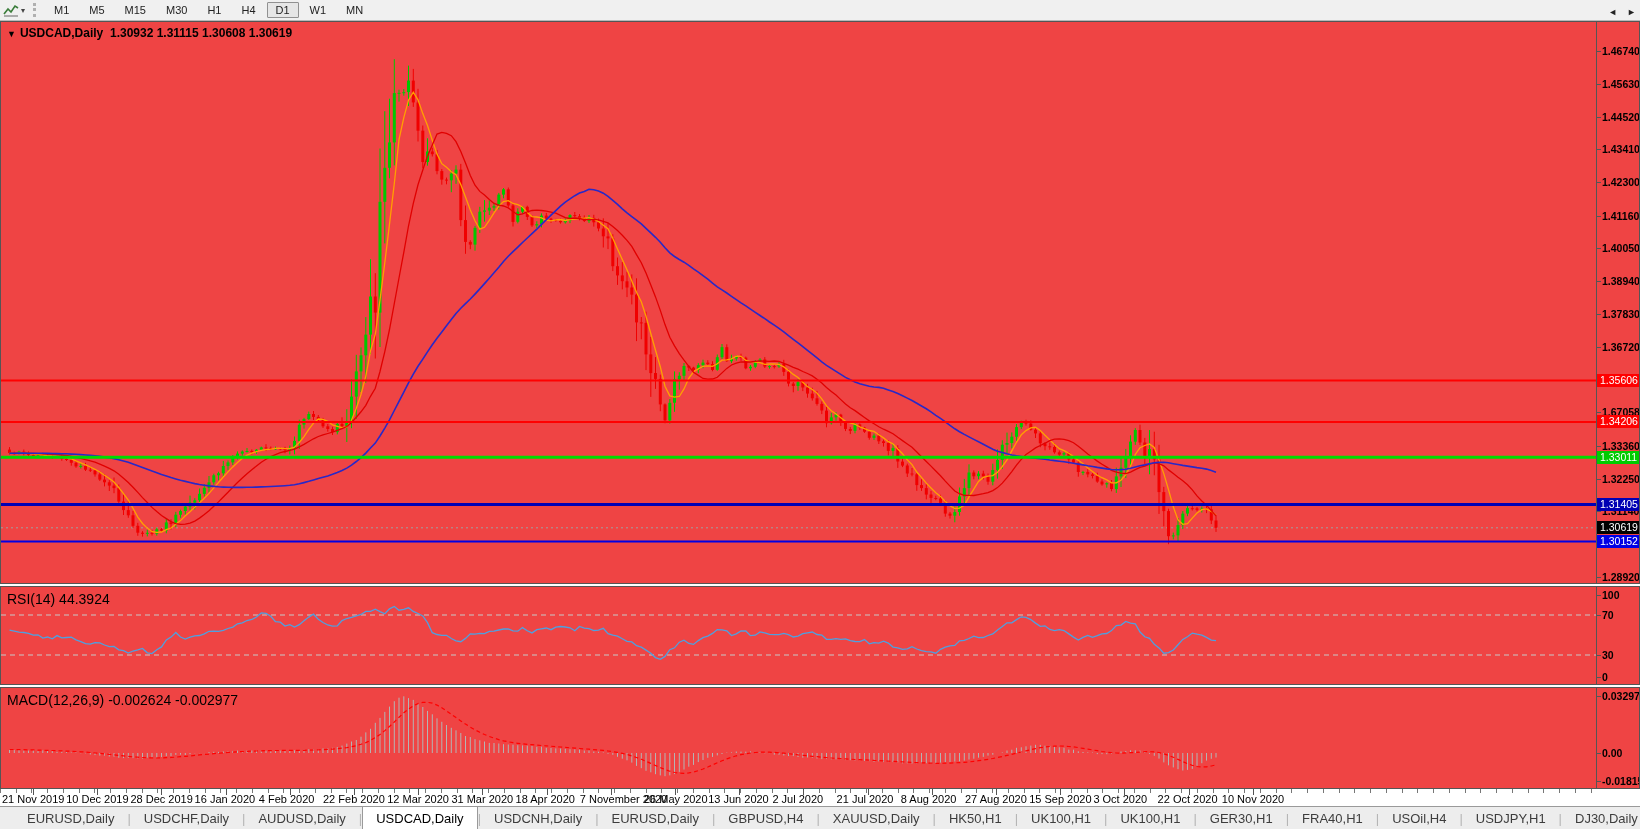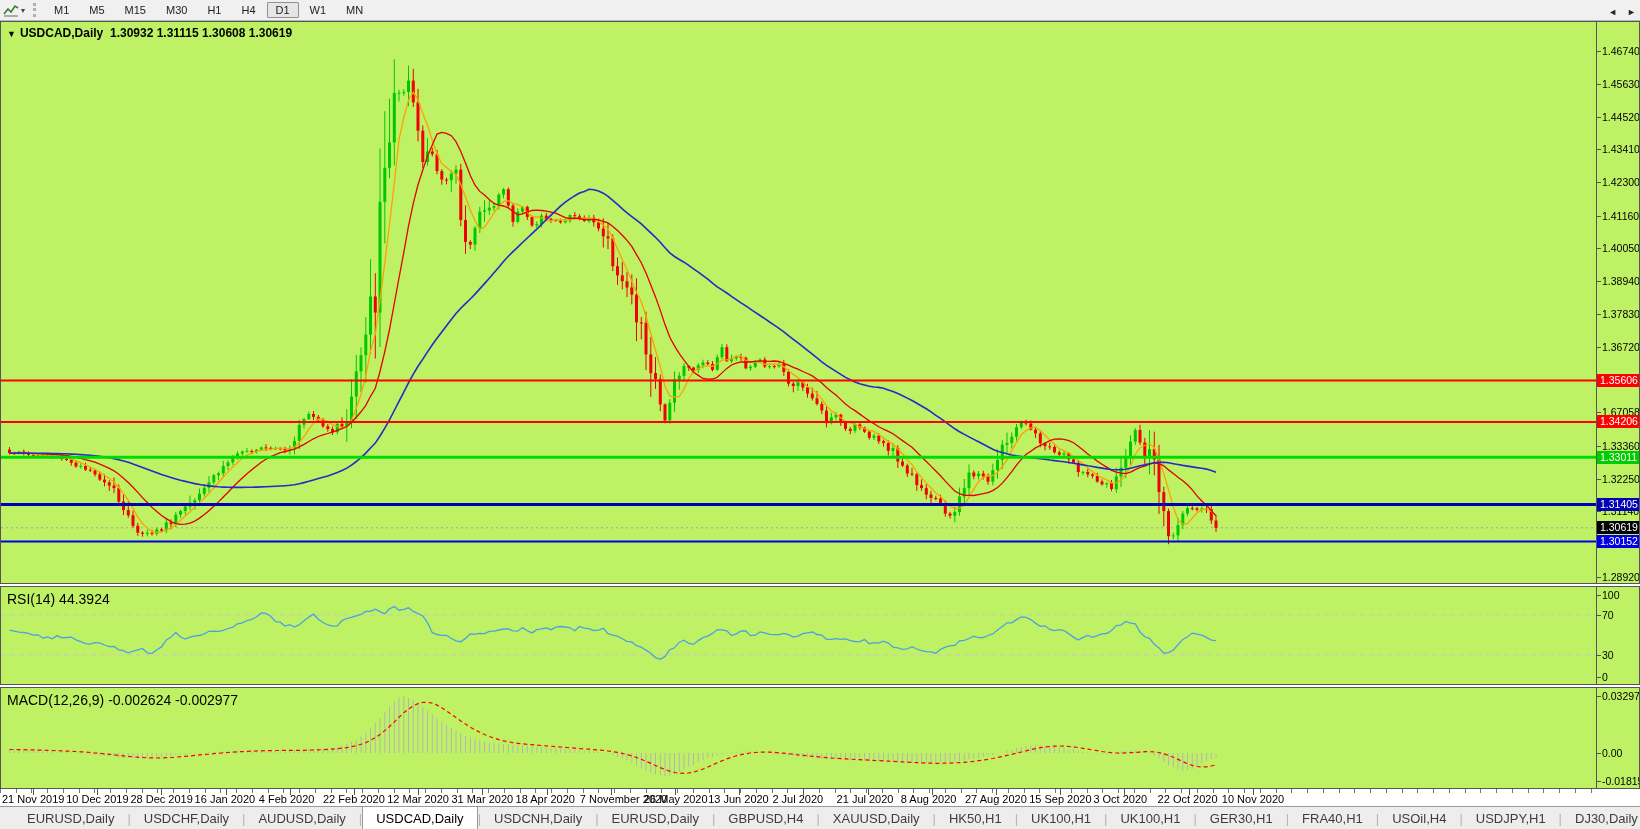--- a/index.html
+++ b/index.html
@@ -8,31 +8,31 @@
   
   .toolbar{position:absolute;left:0;top:0;width:1640px;height:20px;background:#f0f0f0;
            border-bottom:1px solid #b8b8b8;display:flex;align-items:center;font-size:11px;color:#222;}
   .toolicon{display:flex;align-items:center;margin-left:3px;}
   .toolicon svg{display:block;}
   .caret{font-size:8px;color:#444;margin:0 4px 0 2px;}
   .grip{height:14px;border-left:3px dotted #b0b0b0;margin:0 8px 0 4px;}
   .tf-btn{padding:1px 8px;margin:0 1px;border:1px solid transparent;border-radius:1px;cursor:default;}
   .tf-btn.active{background:#e6e6e6;border:1px solid #919191;}
   
-  .panel{position:absolute;left:0;width:1640px;background:#bef264;border:1px solid #555;
+  .panel{position:absolute;left:0;width:1640px;background:#ef4444;border:1px solid #555;
          box-sizing:border-box;overflow:hidden;}
   #mainPanel{top:21px;height:563px;}
   #rsiPanel{top:586px;height:99px;}
   #macdPanel{top:687px;height:102px;}
   .axisline{position:absolute;top:0;bottom:0;left:1595px;width:1px;background:#555;}
   .plot{position:absolute;left:0;top:0;}
   .pane-label{position:absolute;left:6px;top:4px;font-size:14px;color:#000;white-space:nowrap;z-index:5;}
   #chartTitle{font-weight:bold;font-size:12px;}
   #chartTitle .tri{font-size:9px;margin-right:4px;}
-  .ticklab{position:absolute;left:1601px;font-size:10.5px;color:#000;white-space:nowrap;z-index:2;}
+  .ticklab{position:absolute;left:1601px;font-size:10.5px;color:#000;white-space:nowrap;z-index:2;font-weight:bold;}
   .ticklab:before{content:"";position:absolute;left:-6px;top:6px;width:5px;height:1px;background:#555;}
   .badge{position:absolute;left:1596px;width:44px;height:13px;line-height:13px;font-size:10.5px;
          color:#fff;text-align:left;padding-left:3px;z-index:4;white-space:nowrap;}
   
   .xaxis{position:absolute;left:0;top:789px;width:1640px;height:17px;background:#fff;}
   .minorticks{position:absolute;left:0;top:0;width:1596px;height:4px;
       background:repeating-linear-gradient(to right,#777 0,#777 1px,transparent 1px,transparent 15.75px);}
   .datelab{position:absolute;top:4px;font-size:11px;color:#000;white-space:nowrap;}
   .majortick{position:absolute;top:0;width:1px;height:6px;background:#555;}
   

